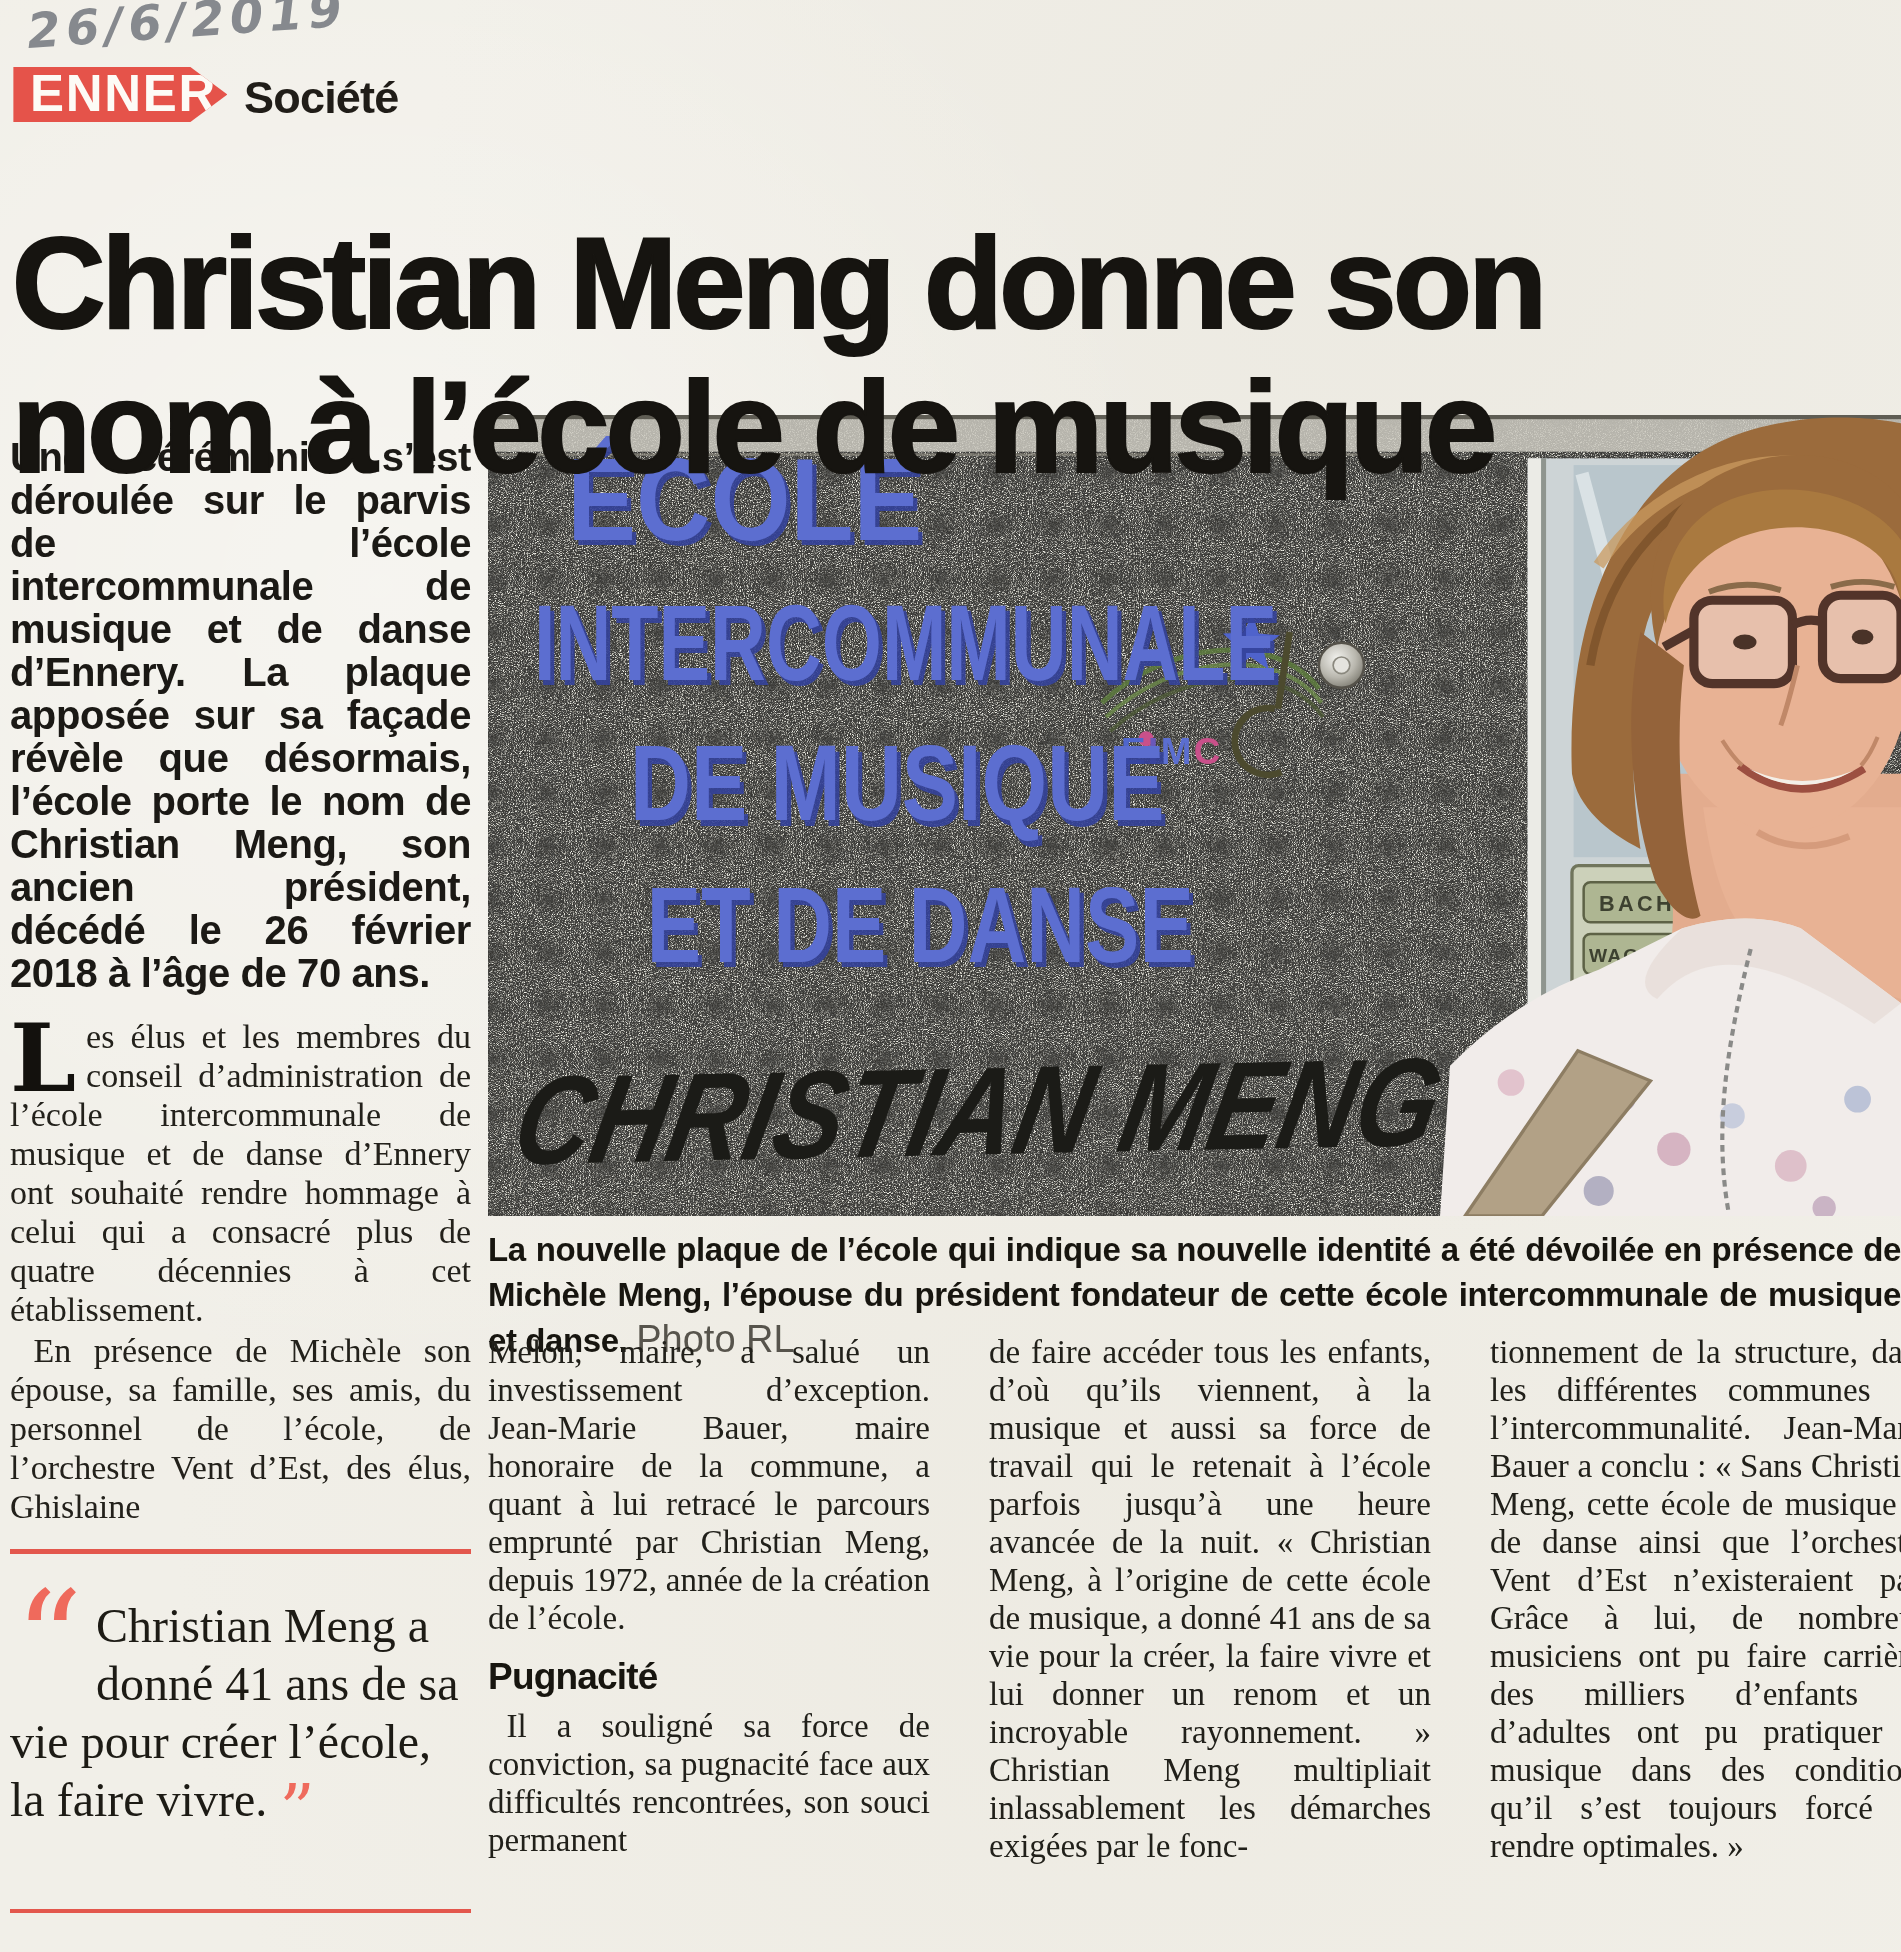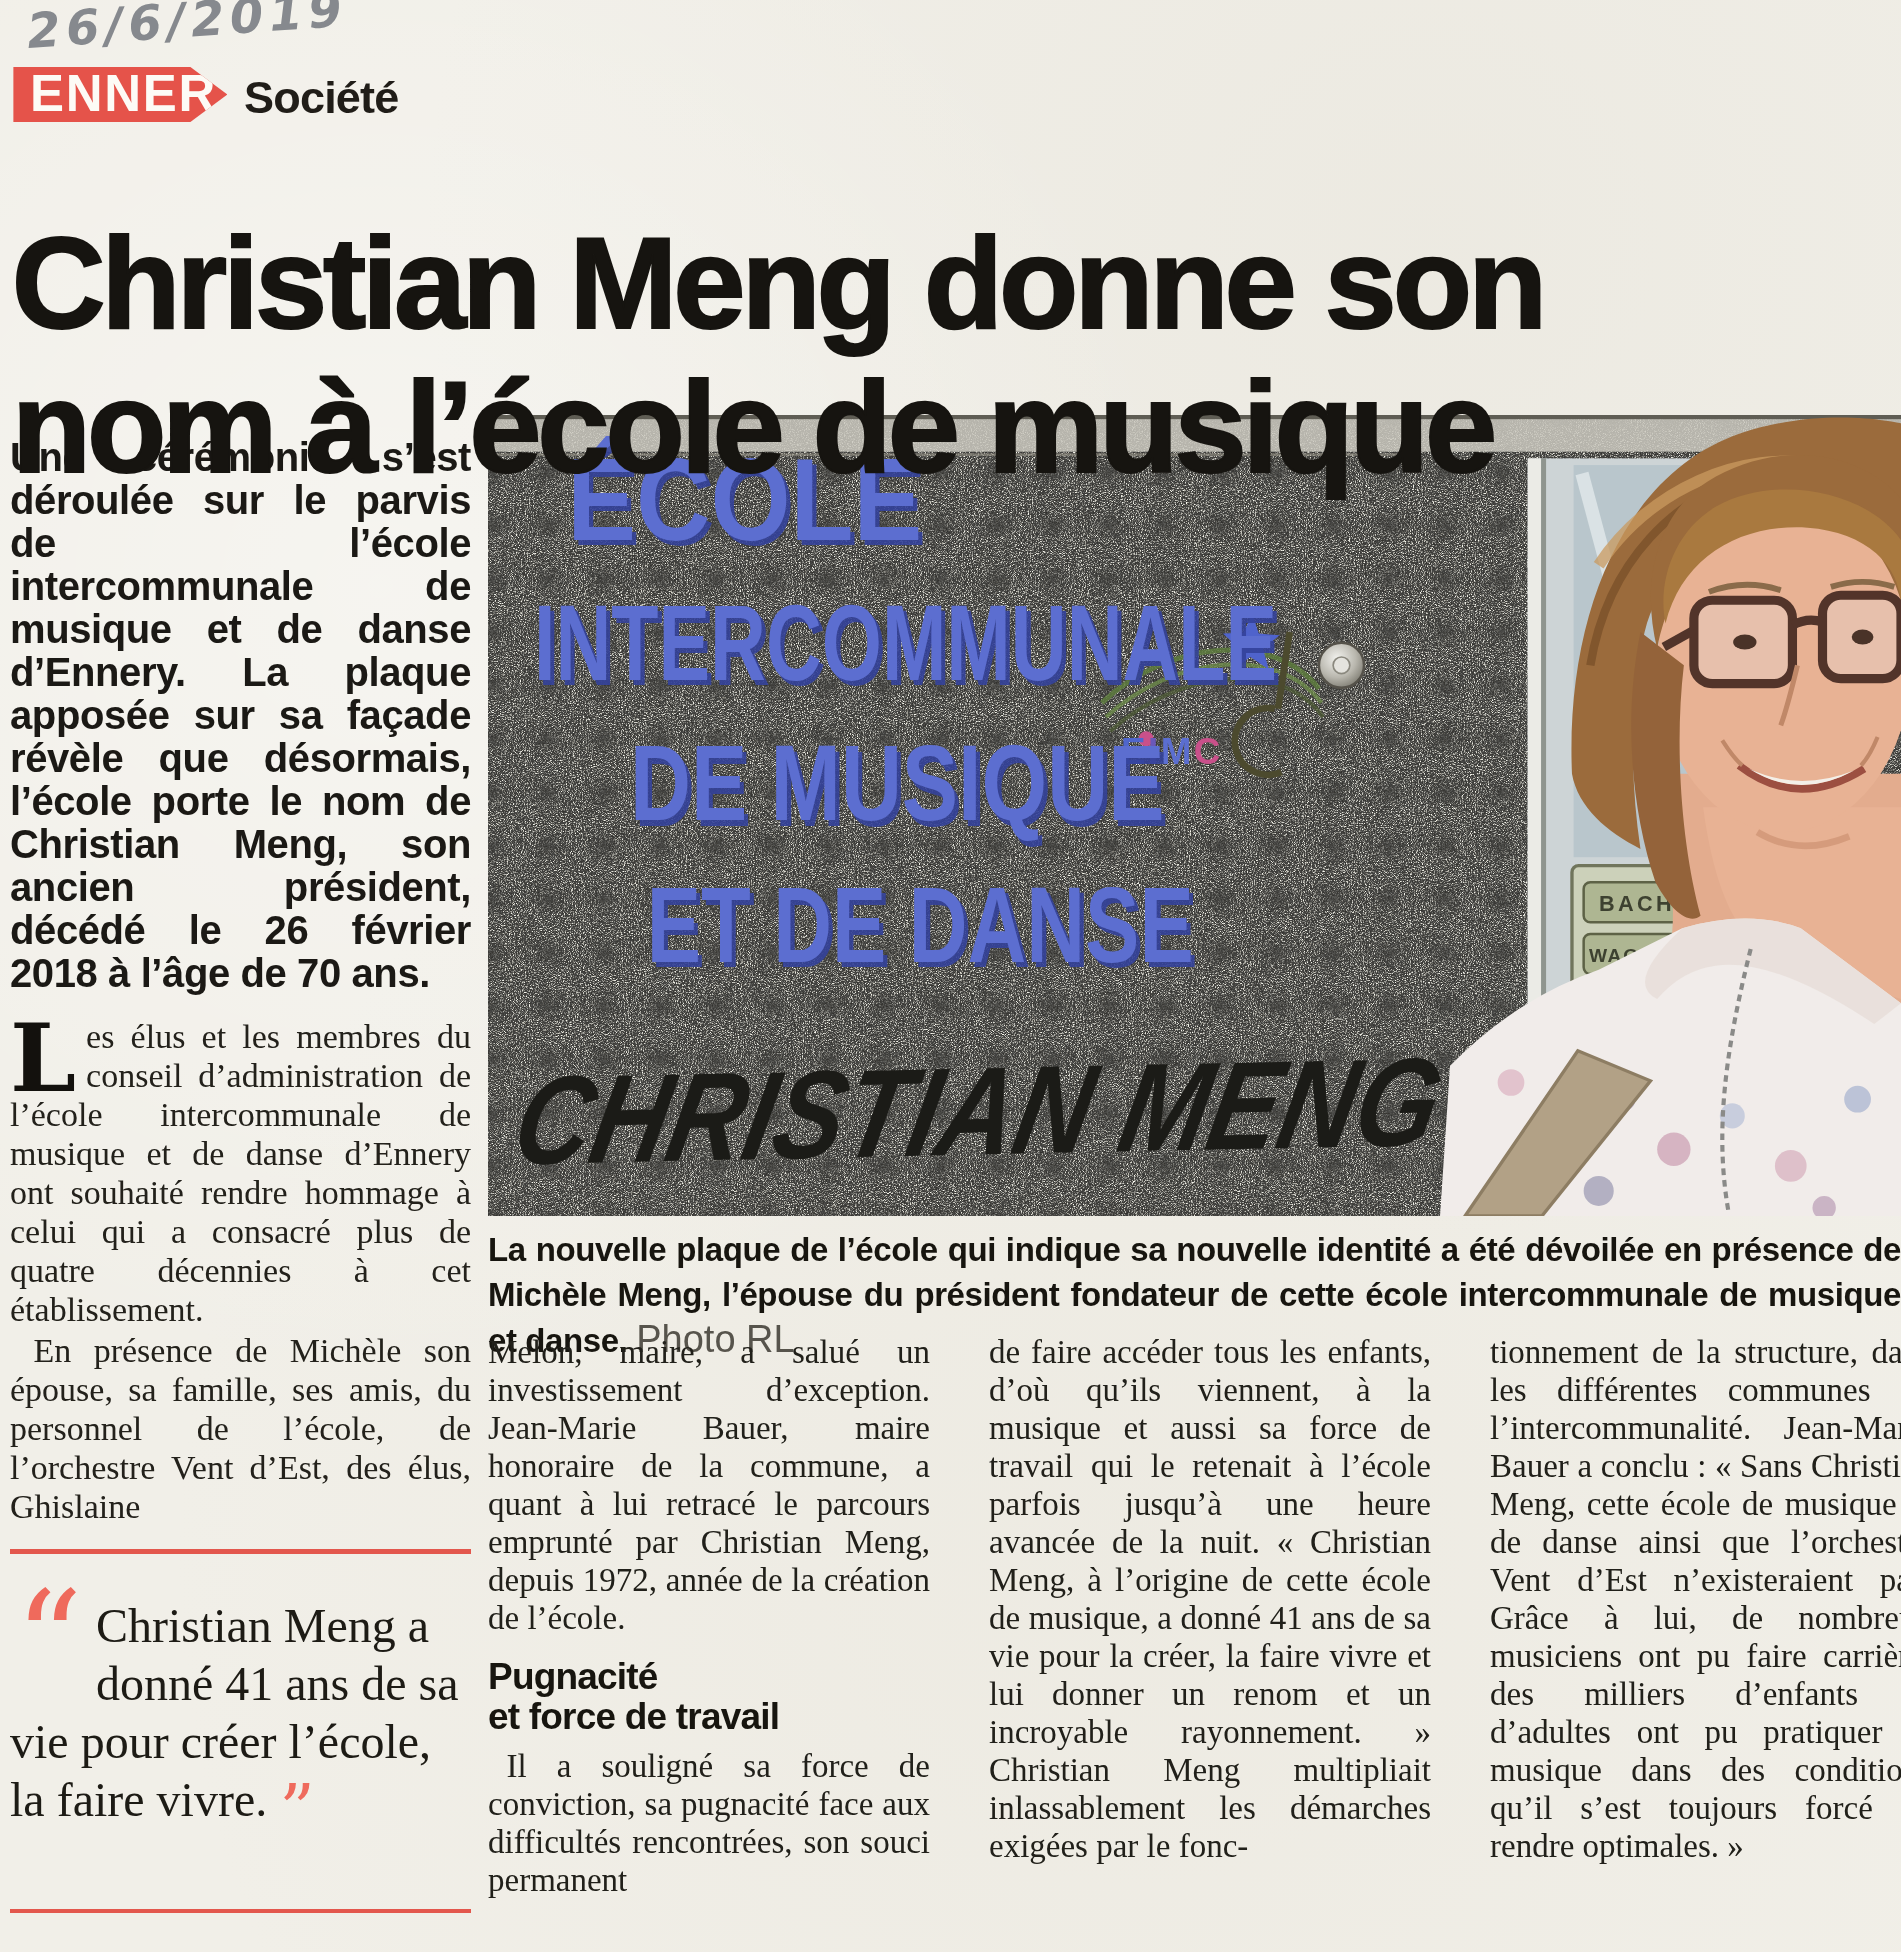--- a/index.html
+++ b/index.html
@@ -277,21 +277,20 @@
   <div class="caption">
     <span>La nouvelle plaque de l’école qui indique sa nouvelle identité a été dévoilée en présence de Michèle Meng, l’épouse du président fondateur de cette école intercommunale de musique et danse.</span>
     <span class="credit">Photo RL</span>
   </div>
 
   <div class="columns">
     <div class="col">
       <p>Melon, maire, a salué un investissement d’exception. Jean-Marie Bauer, maire honoraire de la commune, a quant à lui retracé le parcours emprunté par Christian Meng, depuis 1972, année de la création de l’école.</p>
       <div class="subhead">
         <span>Pugnacité</span>
-        <span>et force de travail</span>
       </div>
       <p class="indent">Il a souligné sa force de conviction, sa pugnacité face aux difficultés rencontrées, son souci permanent</p>
     </div>
     <div class="col">
       <p>de faire accéder tous les enfants, d’où qu’ils viennent, à la musique et aussi sa force de travail qui le retenait à l’école parfois jusqu’à une heure avancée de la nuit. « Christian Meng, à l’origine de cette école de musique, a donné 41 ans de sa vie pour la créer, la faire vivre et lui donner un renom et un incroyable rayonnement. » Christian Meng multipliait inlassablement les démarches exigées par le fonc-</p>
     </div>
     <div class="col">
       <p>tionnement de la structure, dans les différentes communes de l’intercommunalité. Jean-Marie Bauer a conclu : « Sans Christian Meng, cette école de musique et de danse ainsi que l’orchestre Vent d’Est n’existeraient pas. Grâce à lui, de nombreux musiciens ont pu faire carrière, des milliers d’enfants et d’adultes ont pu pratiquer la musique dans des conditions qu’il s’est toujours forcé de rendre optimales. »</p>
     </div>
   </div>

